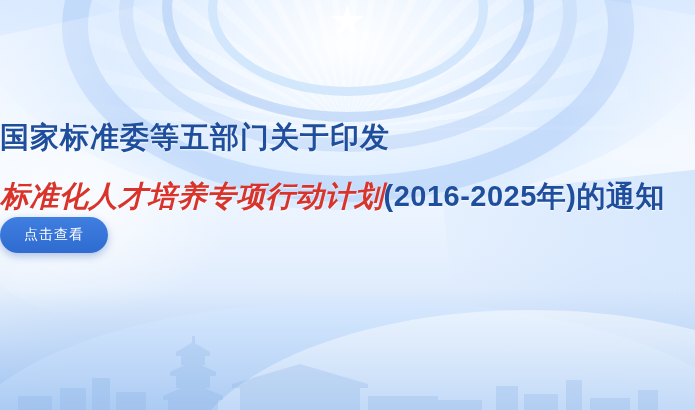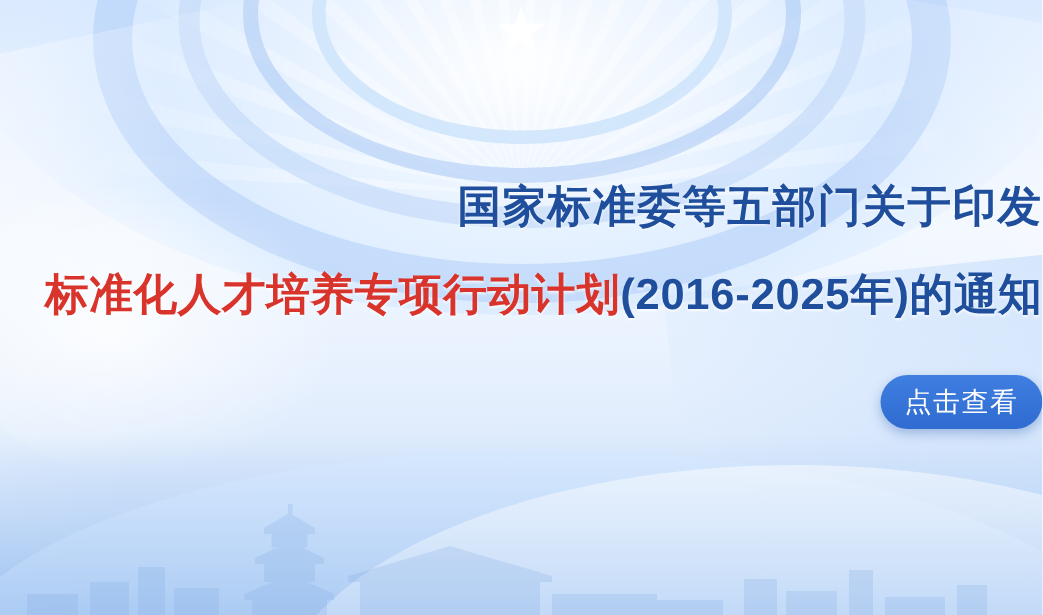--- a/index.html
+++ b/index.html
@@ -144,52 +144,51 @@
 
   
   .content {
     position: absolute;
     left: 0;
     top: 0;
     width: 695px;
     height: 410px;
     display: flex;
     flex-direction: column;
-    align-items: flex-end;
+    align-items: flex-start;
   }
 
   .title-line1 {
     margin-top: 118px;
     font-size: 29px;
     font-weight: bold;
     letter-spacing: 1px;
     color: #1f4e9c;
     text-shadow: 0 1px 2px rgba(255,255,255,0.8);
     white-space: nowrap;
   }
 
   .title-line2 {
     margin-top: 19px;
     font-size: 29px;
     font-weight: bold;
     letter-spacing: 0.5px;
     white-space: nowrap;
     text-shadow: 0 1px 2px rgba(255,255,255,0.8);
   }
-  .title-red { color: #d9342b; }
+  .title-red { color: #d9342b; font-style: italic; }
   .title-blue { color: #1f4e9c; }
 
   .cta-button {
-    margin-top: 33px;
     width: 108px;
     height: 36px;
     border-radius: 18px;
     background: linear-gradient(180deg, #3f7fe0 0%, #2f6bd0 100%);
     color: #ffffff;
-    font-size: 18px;
+    font-size: 14px;
     letter-spacing: 1px;
     display: flex;
     align-items: center;
     justify-content: center;
     box-shadow: 0 3px 8px rgba(36,88,172,0.35);
     cursor: pointer;
     border: none;
     font-family: "Liberation Sans", sans-serif;
   }
 </style>

